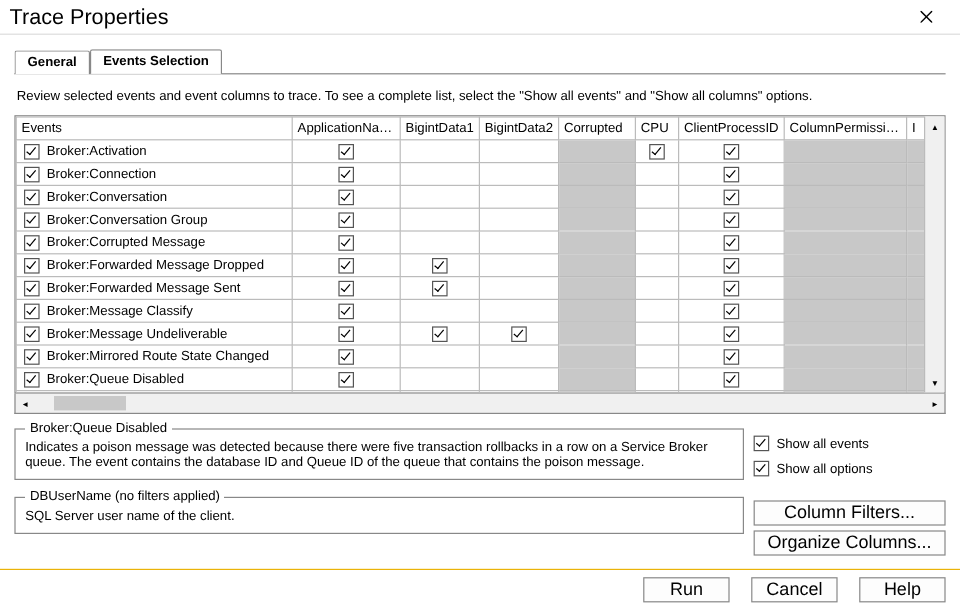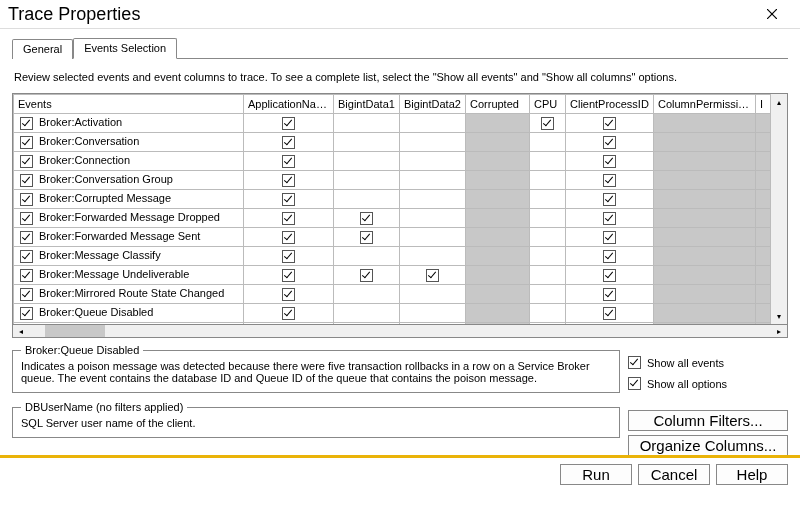--- a/index.html
+++ b/index.html
@@ -2,21 +2,21 @@
 <html><head>
 <meta charset="utf-8">
 <style>
   html, body { margin:0; padding:0; font-family: "Segoe UI", Tahoma, sans-serif; font-size:11px; background:#fff; color:#000; }
   .window { width:800px; height:510px; box-sizing:border-box; position:relative; display:flex; flex-direction:column; }
   .titlebar { display:flex; align-items:center; justify-content:space-between; height:28px; padding:0 8px; border-bottom:1px solid #ddd; }
   .titlebar .title { font-size:18px; }
   .close-btn { width:40px; height:28px; display:flex; align-items:center; justify-content:center; cursor:pointer; }
   .close-btn svg { width:10px; height:10px; stroke:#000; stroke-width:1.2; }
   .content { flex:1; padding:8px 12px 4px 12px; display:flex; flex-direction:column; overflow:hidden; }
-  .tabs { display:flex; align-items:flex-end; height:24px; border-bottom:1px solid #888; position:relative; }
+  .tabs { display:flex; align-items:flex-end; height:24px; border-bottom:1px solid #888; position:relative;font-weight:bold; }
   .tab { padding:3px 10px 4px; border:1px solid #888; border-bottom:none; background:#fff; margin-right:0; position:relative; top:1px; cursor:pointer; border-radius:2px 2px 0 0; }
   .tab.inactive { background:#fff; z-index:1; }
   .tab.active { background:#fff; z-index:2; border-bottom:1px solid #fff; }
   .instr { margin:12px 2px 10px; }
   .grid-wrap { border:1px solid #888; position:relative; height:230px; display:flex; }
   .grid-scroll { flex:1; overflow:hidden; }
   table.events { border-collapse:collapse; width:100%; table-layout:fixed; }
   table.events th, table.events td { border:1px solid #bbb; height:18px; padding:0 4px; text-align:left; font-weight:normal; white-space:nowrap; overflow:hidden; text-overflow:ellipsis; }
   table.events th { background:#fff; font-size:11px;margin-left:32px; }
   table.events td.evname { padding-left:6px; }
@@ -36,21 +36,21 @@
   .lower-right { width:160px; display:flex; flex-direction:column; gap:4px; justify-content:flex-start; padding-top:10px; }
 
   fieldset.box { border:1px solid #888; padding:4px 8px 8px; margin:0; }
   fieldset.box legend { padding:0 4px; font-size:11px; }
   .box .desc { font-size:11px; }
 
   .opt-row { display:flex; align-items:center; gap:6px; padding:2px 0; }
 
   .wbutton { height:21px; border:1px solid #888; background:#fdfdfd; font-family:inherit; font-size:15px; padding:0 10px; min-width:110px; cursor:pointer; }
 
-  .bottombar { display:flex; justify-content:flex-end; gap:6px; padding:6px 12px 25px; border-top:3px solid #eab308; }
+  .bottombar { display:flex; justify-content:flex-end; gap:18px; padding:6px 12px 8px; border-top:1px solid #eab308; }
   .bottombar .wbutton { min-width:72px; }
 </style>
 </head>
 <body>
 <div class="window">
 
   <div class="titlebar">
     <div class="title">Trace Properties</div>
     <div class="close-btn">
       <svg viewBox="0 0 10 10">
@@ -101,32 +101,32 @@
                 <td class="cb"><span class="chk checked"></span></td>
                 <td class="cb"></td>
                 <td class="cb"></td>
                 <td class="cb shaded"></td>
                 <td class="cb"><span class="chk checked"></span></td>
                 <td class="cb"><span class="chk checked"></span></td>
                 <td class="cb shaded"></td>
                 <td class="shaded"></td>
               </tr>
               <tr>
+                <td class="evname"><span class="chk checked" style="margin-right: 6px;"></span><span>Broker:Connection</span></td>
+                <td class="cb"><span class="chk checked"></span></td>
+                <td class="cb"></td>
+                <td class="cb"></td>
+                <td class="cb shaded"></td>
+                <td class="cb"></td>
+                <td class="cb"><span class="chk checked"></span></td>
+                <td class="cb shaded"></td>
+                <td class="shaded"></td>
+              </tr>
+              <tr>
                 <td class="evname"><span class="chk checked" style="margin-right: 6px;"></span><span>Broker:Conversation</span></td>
-                <td class="cb"><span class="chk checked"></span></td>
-                <td class="cb"></td>
-                <td class="cb"></td>
-                <td class="cb shaded"></td>
-                <td class="cb"></td>
-                <td class="cb"><span class="chk checked"></span></td>
-                <td class="cb shaded"></td>
-                <td class="shaded"></td>
-              </tr>
-              <tr>
-                <td class="evname"><span class="chk checked" style="margin-right: 6px;"></span><span>Broker:Connection</span></td>
                 <td class="cb"><span class="chk checked"></span></td>
                 <td class="cb"></td>
                 <td class="cb"></td>
                 <td class="cb shaded"></td>
                 <td class="cb"></td>
                 <td class="cb"><span class="chk checked"></span></td>
                 <td class="cb shaded"></td>
                 <td class="shaded"></td>
               </tr>
               <tr>

